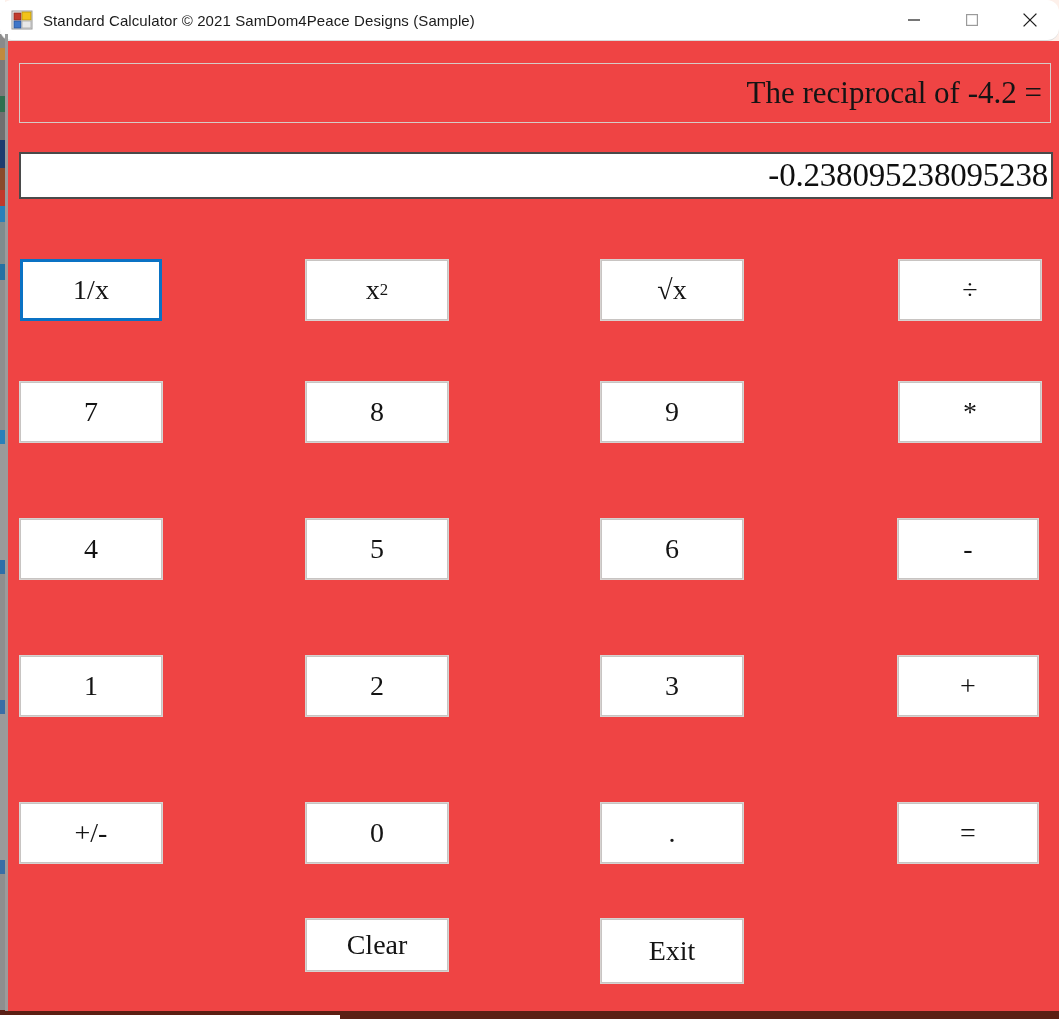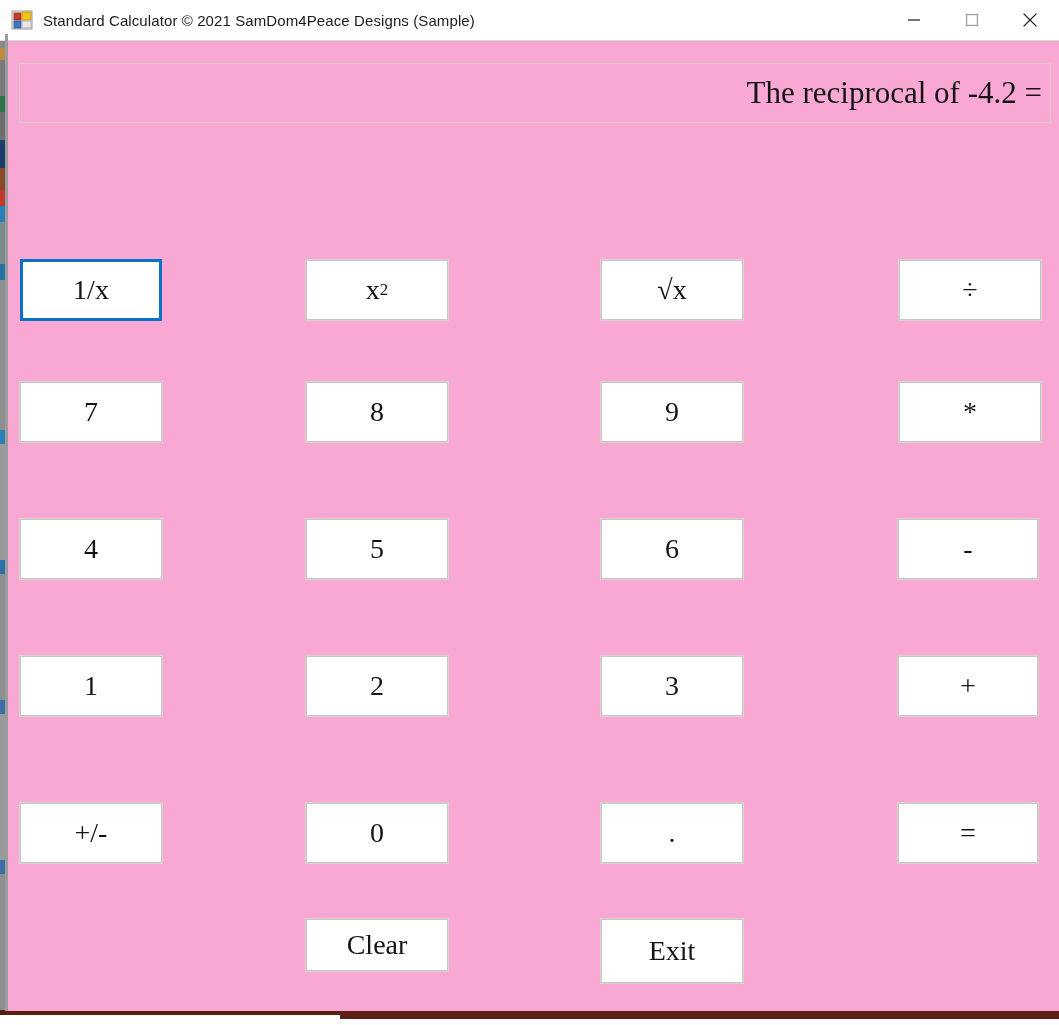--- a/index.html
+++ b/index.html
@@ -88,20 +88,21 @@
   #titlebar {
     position: absolute;
     left: 0; top: 0;
     width: 1059px;
     height: 41px;
     background: #ffffff;
     border-bottom: 1px solid #d9d9d9;
     box-sizing: border-box;
     display: flex;
     align-items: center;
+    border-radius: 12px;
   }
   #app-icon {
     width: 22px;
     height: 22px;
     margin-left: 11px;
     margin-right: 10px;
     flex: 0 0 auto;
     position: relative;
   }
   #titlebar-title {
@@ -129,21 +130,21 @@
     padding: 0;
   }
   .winctl svg { display: block; }
 
   
   #client-area {
     position: absolute;
     left: 8px; top: 41px;
     width: 1051px;
     height: 970px;
-    background: #f9a8d4;
+    background: #ef4444;
   }
 
   
   #expression-label {
     position: absolute;
     left: 11px;
     top: 22px;
     width: 1032px;
     height: 60px;
     box-sizing: border-box;
@@ -255,20 +256,21 @@
       </button>
     </div>
   </div>
 
   <div id="window-left-border"></div>
 
   <div id="client-area">
 
     <div id="expression-label">The reciprocal of -4.2 =</div>
 
+    <div id="result-textbox">-0.238095238095238</div>
 
     <div id="keypad">
         <button class="calc-btn focused" style="left: 12px; top: 218px; width: 142px; height: 62px;">1/x</button>
         <button class="calc-btn" style="left: 298px; top: 219px; width: 142px; height: 60px;">x<sup>2</sup></button>
         <button class="calc-btn" style="left: 593px; top: 219px; width: 142px; height: 60px;">√x</button>
         <button class="calc-btn" style="left: 891px; top: 219px; width: 142px; height: 60px;">÷</button>
         <button class="calc-btn" style="left: 12px; top: 341px; width: 142px; height: 60px;">7</button>
         <button class="calc-btn" style="left: 298px; top: 341px; width: 142px; height: 60px;">8</button>
         <button class="calc-btn" style="left: 593px; top: 341px; width: 142px; height: 60px;">9</button>
         <button class="calc-btn" style="left: 891px; top: 341px; width: 142px; height: 60px;">*</button>

